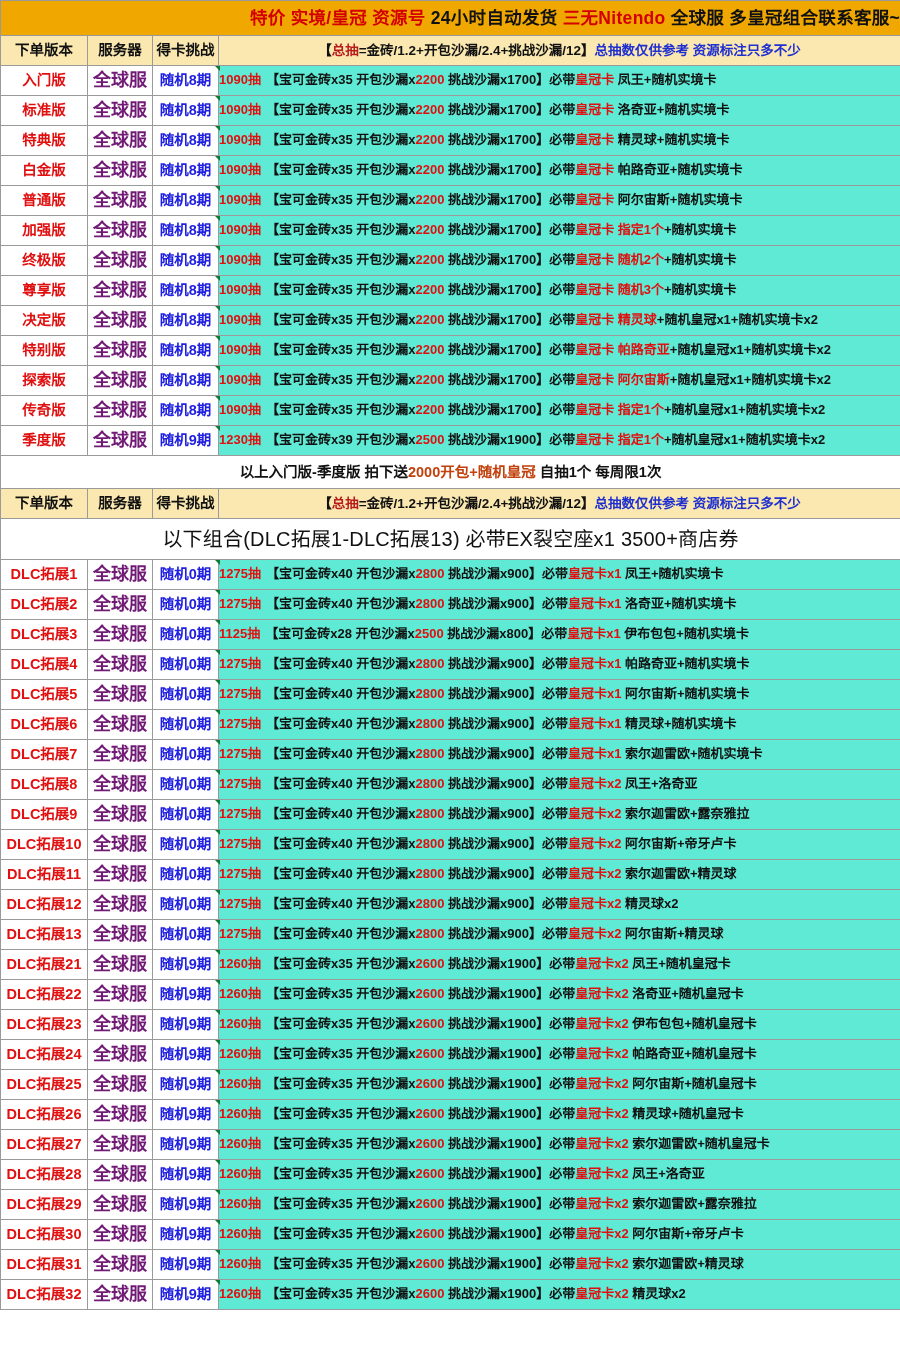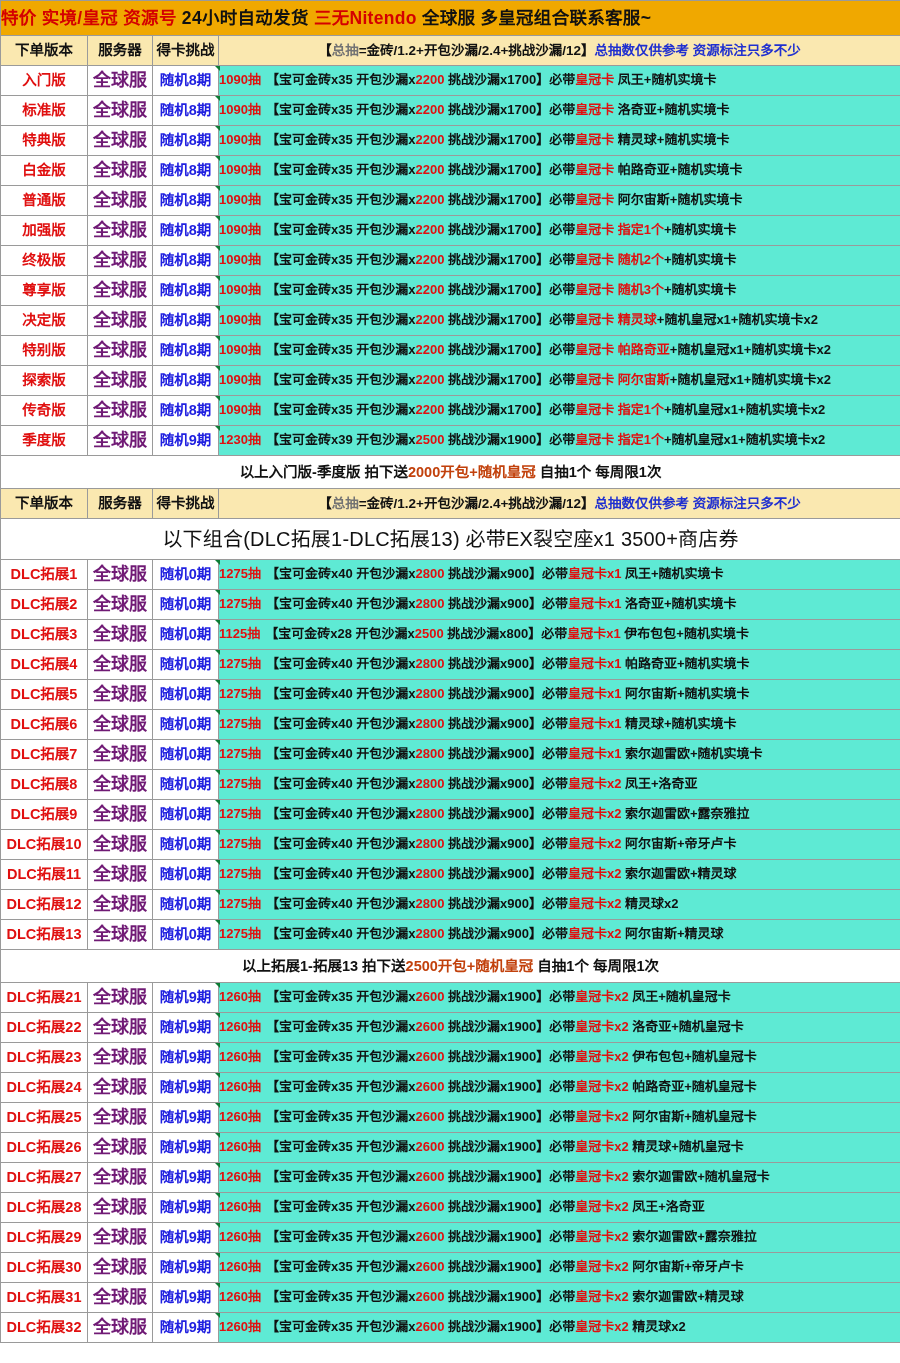--- a/index.html
+++ b/index.html
@@ -25,21 +25,21 @@
   
   col.c1{width:87px;}
   col.c2{width:65px;}
   col.c3{width:66px;}
   col.c4{width:682px;}
 
   
   .banner{
     background:#f0a800;
     height:34px;
-    text-align:left;
+    text-align:right;
     font-size:17.5px;
     font-weight:bold;
     color:#111111;
     letter-spacing:.3px;
     border-color:#9a9a9a;
   }
   .banner .r{color:#d40000;}
 
   
   .hcell{
@@ -51,21 +51,21 @@
     color:#111111;
   }
   .hnote{
     background:#fae8b0;
     height:29px;
     text-align:center;
     font-size:13.5px;
     font-weight:bold;
     color:#111111;
   }
-  .hnote .r{color:#737373;}
+  .hnote .r{color:#b91c1c;}
   .hnote .b{color:#2030d0;}
 
   
   .r-ver{
     height:29px;
     text-align:center;
     font-size:14.5px;
     font-weight:bold;
     color:#e01010;
     background:#ffffff;
@@ -313,23 +313,20 @@
         <td class="r-chl">随机0期</td>
         <td class="r-det"><span class="cnt">1275抽</span><span>【宝可金砖x40 开包沙漏x</span><span class="r">2800</span><span> 挑战沙漏x900】必带</span><span class="k">皇冠卡x2</span><span> 精灵球x2</span></td>
       </tr>
       <tr>
         <td class="r-ver">DLC拓展13</td>
         <td class="r-srv">全球服</td>
         <td class="r-chl">随机0期</td>
         <td class="r-det"><span class="cnt">1275抽</span><span>【宝可金砖x40 开包沙漏x</span><span class="r">2800</span><span> 挑战沙漏x900】必带</span><span class="k">皇冠卡x2</span><span> 阿尔宙斯</span><span>+精灵球</span></td>
       </tr>
       <tr>
-        <td class="noterow" colspan="4"><span>以上拓展1-拓展13 拍下送</span><span class="r">2500开包+随机皇冠</span><span> 自抽1个 每周限1次</span></td>
-      </tr>
-      <tr>
         <td class="r-ver">DLC拓展21</td>
         <td class="r-srv">全球服</td>
         <td class="r-chl">随机9期</td>
         <td class="r-det"><span class="cnt">1260抽</span><span>【宝可金砖x35 开包沙漏x</span><span class="r">2600</span><span> 挑战沙漏x1900】必带</span><span class="k">皇冠卡x2</span><span> 凤王</span><span>+随机皇冠卡</span></td>
       </tr>
       <tr>
         <td class="r-ver">DLC拓展22</td>
         <td class="r-srv">全球服</td>
         <td class="r-chl">随机9期</td>
         <td class="r-det"><span class="cnt">1260抽</span><span>【宝可金砖x35 开包沙漏x</span><span class="r">2600</span><span> 挑战沙漏x1900】必带</span><span class="k">皇冠卡x2</span><span> 洛奇亚</span><span>+随机皇冠卡</span></td>

